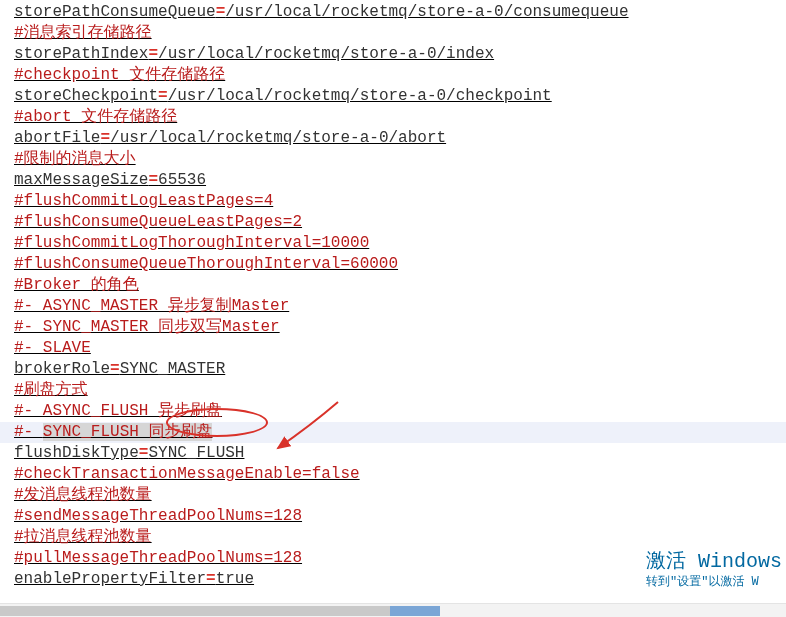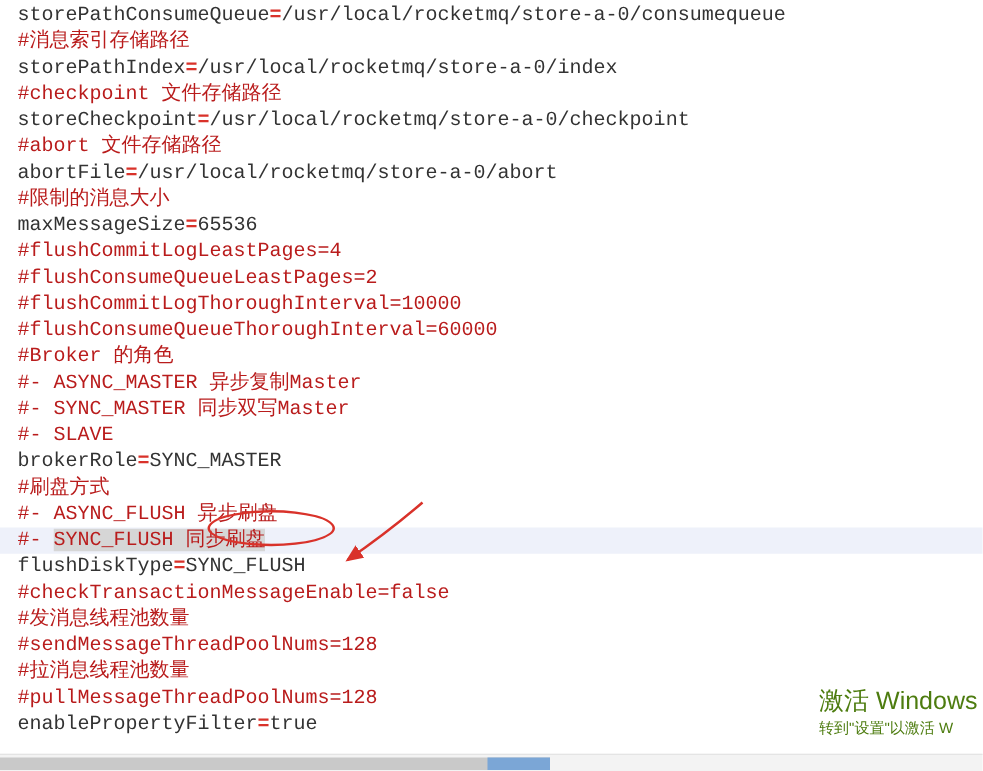--- a/index.html
+++ b/index.html
@@ -10,20 +10,21 @@
       background: #ffffff;
       color: #000;
       width: 786px;
       height: 617px;
       overflow: hidden;
       position: relative;
     }
     .editor {
       padding: 2px 14px;
       white-space: pre;
+      text-decoration: underline;
     }
     .line { display: block; height: 21px; position: relative; }
     .line.highlight {
       background: #eef1fa;
       margin-left: -14px;
       margin-right: -14px;
       padding-left: 14px;
     }
     .comment { color: #b91c1c; }
     .key { color: #333; }
@@ -40,22 +41,22 @@
     }
     .arrow {
       position: absolute;
       pointer-events: none;
     }
     .watermark {
       position: absolute;
       right: 4px;
       bottom: 24px;
       text-align: left;
-      color: #4d7c0f;
-      font-family: Liberation Sans, sans-serif;
+      color: #0369a1;
+      font-family: Liberation Mono, monospace;
     }
     .watermark .wm1 { font-size: 20px; }
     .watermark .wm2 { font-size: 12px; }
     .hscroll {
       position: absolute;
       bottom: 0;
       left: 0;
       width: 786px;
       height: 14px;
       background: #f3f3f3;

